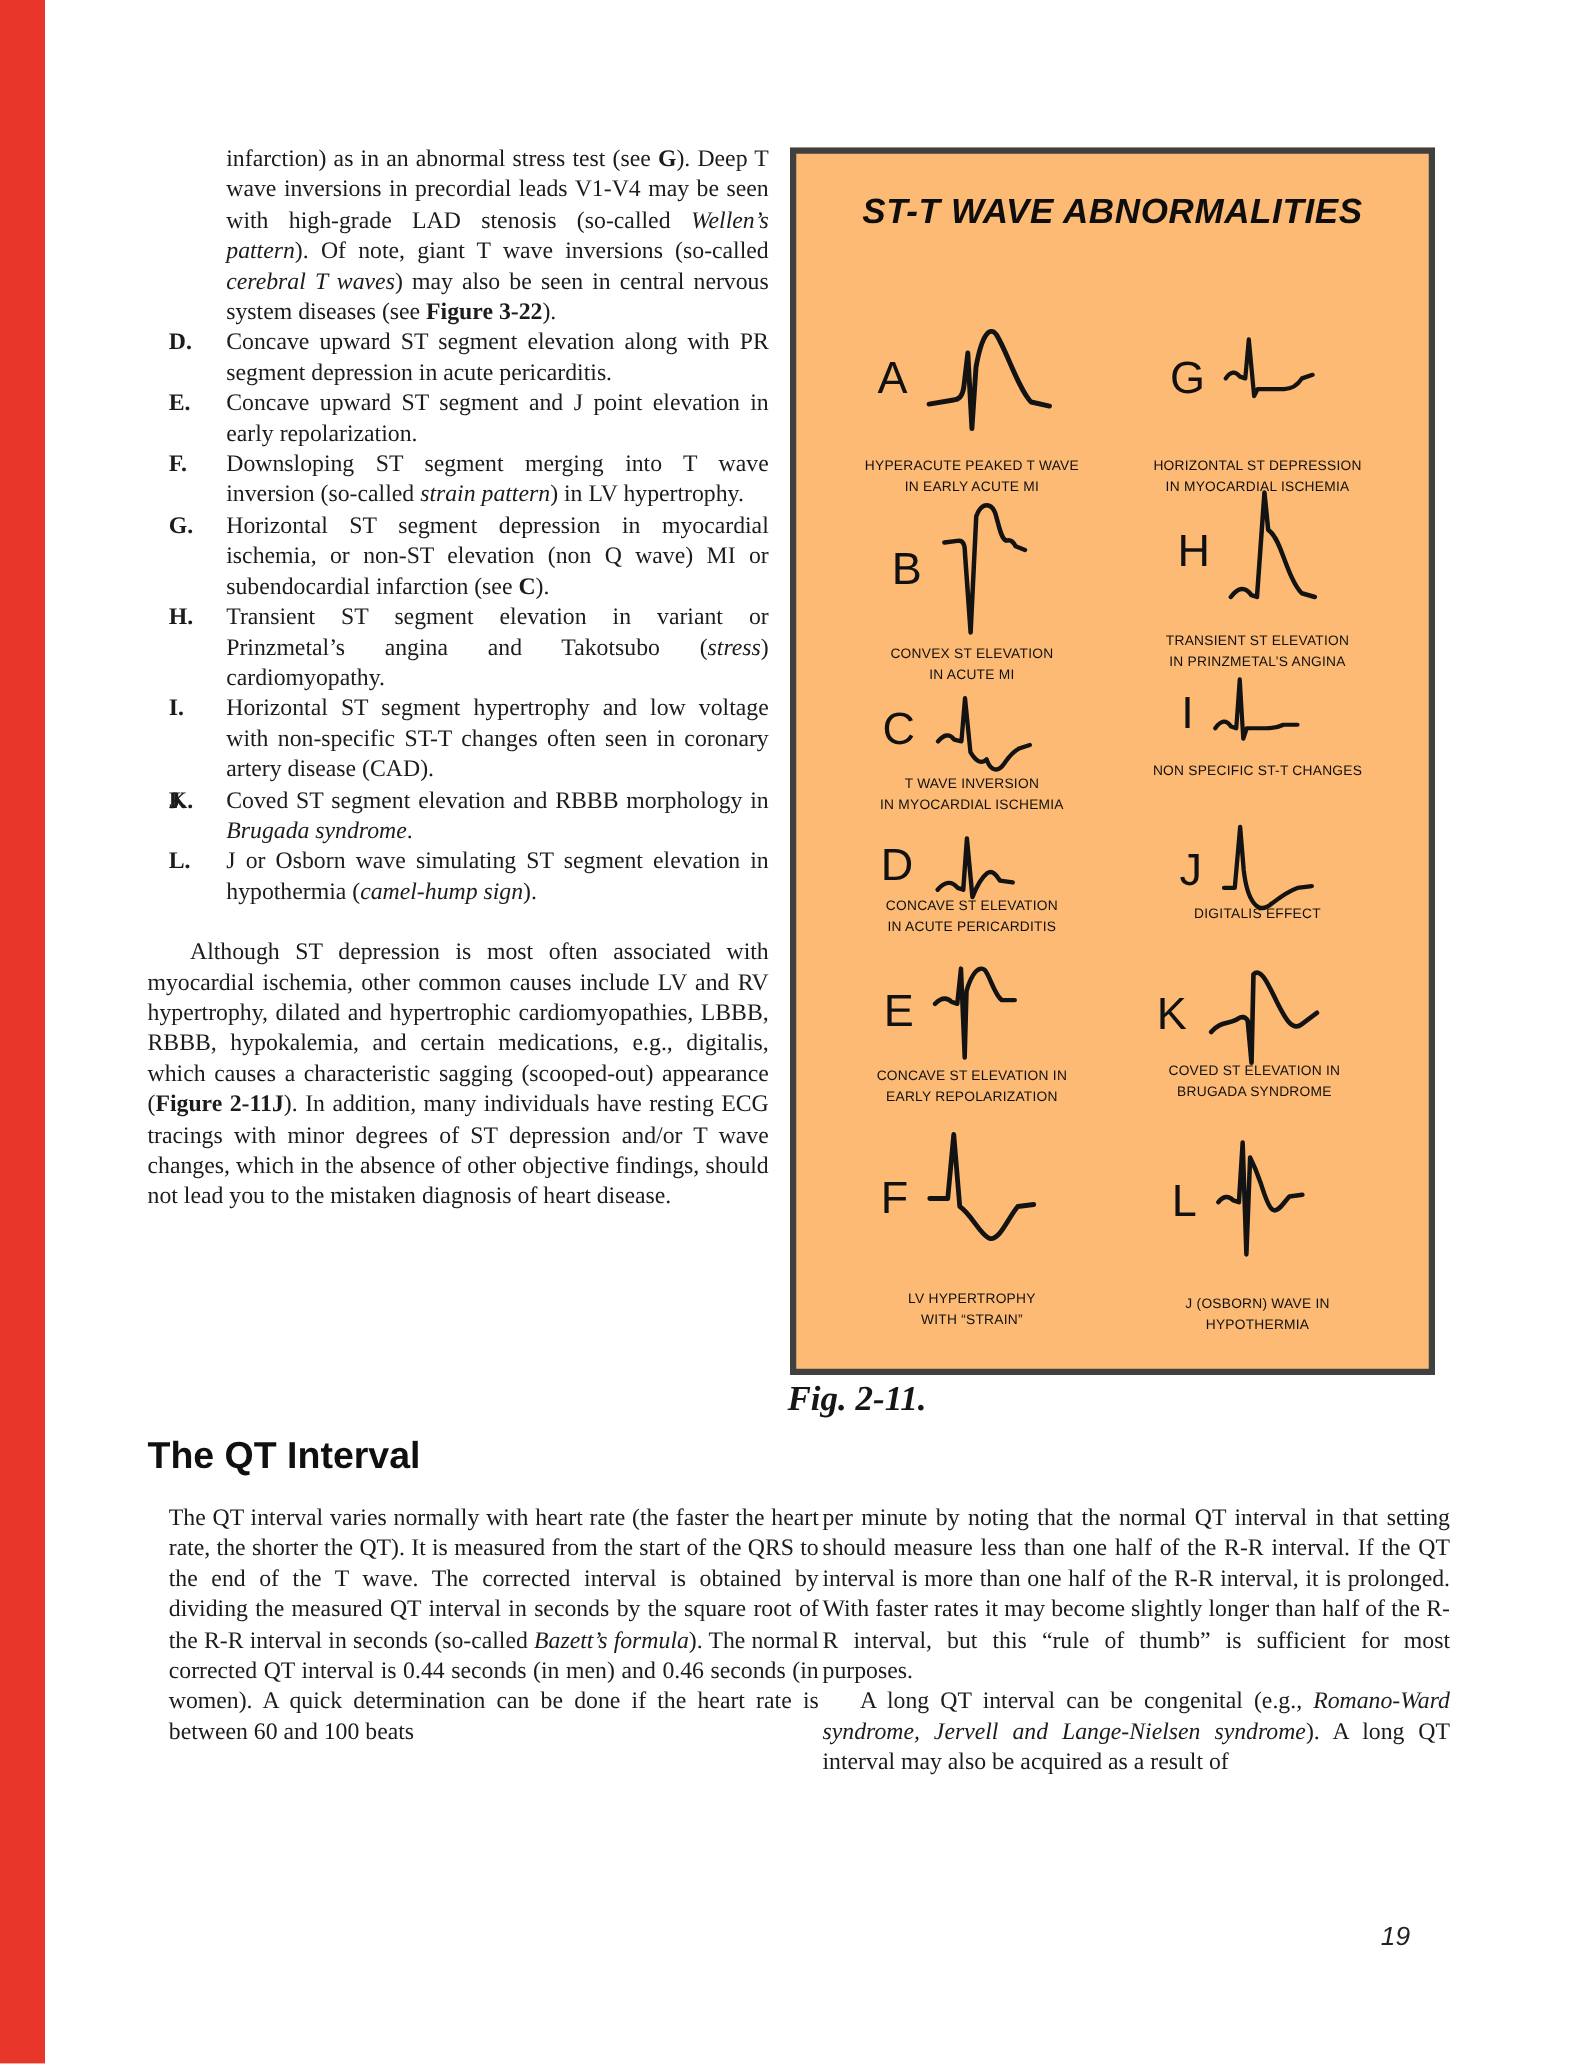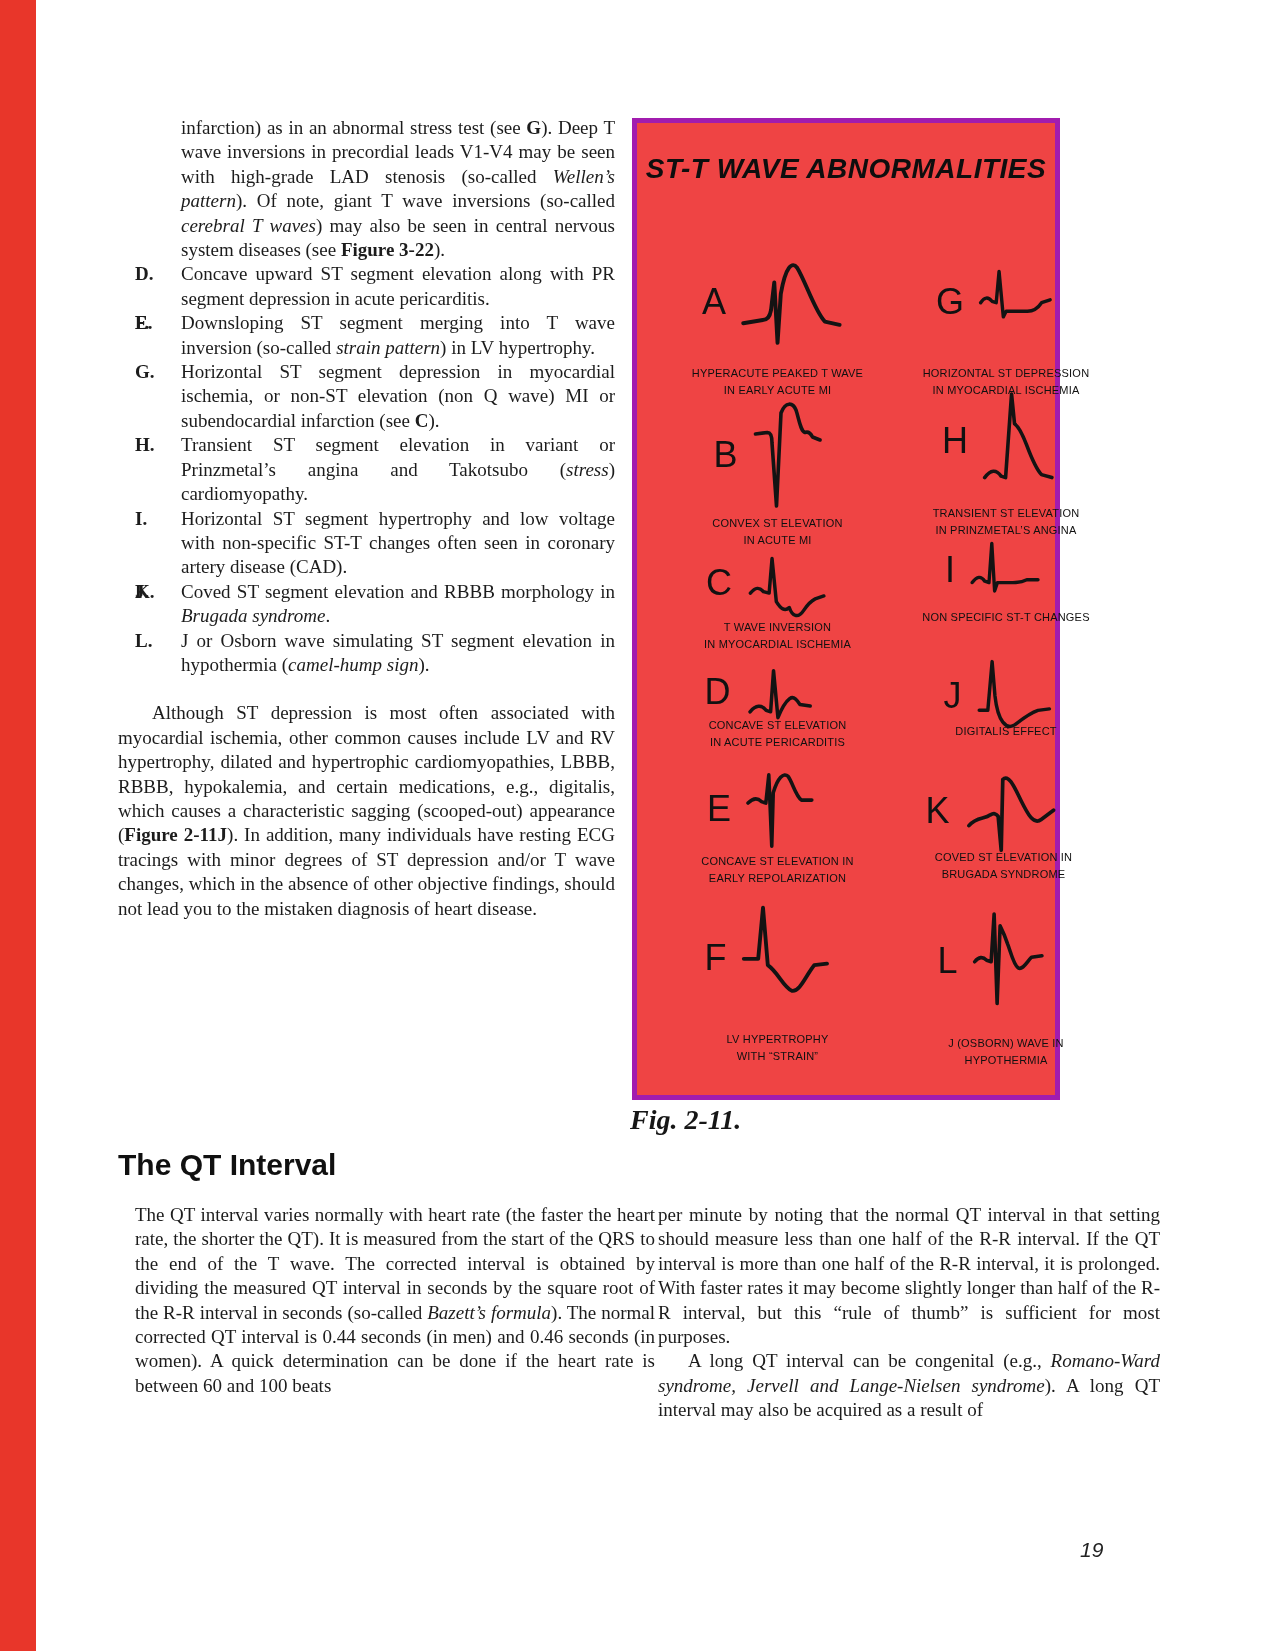--- a/index.html
+++ b/index.html
@@ -6,53 +6,53 @@
   #page{position:relative;width:1276px;height:1651px;background:#ffffff;overflow:hidden;
         font-family:"Liberation Serif", serif;color:#1c1c1c;}
   #edge-stripe{position:absolute;left:0;top:0;width:36px;height:1651px;}
   .body-text{font-size:19px;line-height:24.4px;text-align:justify;}
   #left-col{position:absolute;left:118px;top:116px;width:497px;}
   .cont-para{margin:0 0 0 63px;}
   .abn-item{position:relative;padding-left:63px;margin:0;}
   .abn-item .lbl{position:absolute;left:17px;top:0;font-weight:bold;}
   .closing{margin:24px 0 0 0;text-indent:34px;}
   
-  #figure-box{position:absolute;left:632px;top:118px;width:428px;height:982px;
-              border:5px solid #a21caf;box-sizing:border-box;background:#ef4444;}
+  #figure-box{position:absolute;left:632px;top:118px;width:516px;height:982px;
+              border:5px solid #404040;box-sizing:border-box;background:#fdba74;}
   #figure-title{position:absolute;left:0;top:30px;width:100%;text-align:center;
                 font-family:"Liberation Sans", sans-serif;font-weight:bold;font-style:italic;
                 font-size:28px;letter-spacing:.5px;color:#0e0e0e;}
   .panel{position:absolute;}
   .wave-row{display:flex;align-items:center;justify-content:center;gap:12px;}
   .panel-letter{font-family:"Liberation Sans", sans-serif;font-size:36px;color:#111;}
   .panel-caption{position:absolute;left:0;width:100%;text-align:center;
                  font-family:"Liberation Sans", sans-serif;font-size:11px;line-height:17px;
                  letter-spacing:.2px;color:#101010;}
   #fig-caption{position:absolute;left:630px;top:1104px;font-weight:bold;font-style:italic;
                font-size:28px;color:#161616;}
   #qt-heading{position:absolute;left:118px;top:1148px;margin:0;
               font-family:"Liberation Sans", sans-serif;font-size:30px;font-weight:bold;color:#101010;}
   #qt-col1{position:absolute;left:135px;top:1203px;width:520px;}
   #qt-col2{position:absolute;left:658px;top:1203px;width:502px;}
   .qt-col p{margin:0;}
   .qt-col p + p{text-indent:30px;}
-  #page-number{position:absolute;left:1080px;top:1538px;width:48px;
+  #page-number{position:absolute;left:1080px;top:1538px;width:48px;text-align:right;
                font-family:"Liberation Sans", sans-serif;font-style:italic;font-size:21px;color:#222;}
 </style>
 </head>
 <body>
 
 <div id="page">
   <div id="edge-stripe" style="background: rgb(232, 54, 42);"></div>
 
   <div id="left-col">
     <p class="body-text cont-para">infarction) as in an abnormal stress test (see <b>G</b>). Deep T wave inversions in precordial leads V1-V4 may be seen with high-grade LAD stenosis (so-called <i>Wellen’s pattern</i>). Of note, giant T wave inversions (so-called <i>cerebral T waves</i>) may also be seen in central nervous system diseases (see <b>Figure 3-22</b>).</p>
     <div>
         <div class="abn-item body-text"><span class="lbl">D.</span><span>Concave upward ST segment elevation along with PR segment depression in acute pericarditis.</span></div>
-        <div class="abn-item body-text"><span class="lbl">E.</span></div>
+        <div class="abn-item body-text"><span class="lbl">E.</span><span>Concave upward ST segment and J point elevation in early repolarization.</span></div>
         <div class="abn-item body-text"><span class="lbl">F.</span><span>Downsloping ST segment merging into T wave inversion (so-called <i>strain pattern</i>) in LV hypertrophy.</span></div>
         <div class="abn-item body-text"><span class="lbl">G.</span><span>Horizontal ST segment depression in myocardial ischemia, or non-ST elevation (non Q wave) MI or subendocardial infarction (see <b>C</b>).</span></div>
         <div class="abn-item body-text"><span class="lbl">H.</span><span>Transient ST segment elevation in variant or Prinzmetal’s angina and Takotsubo (<i>stress</i>) cardiomyopathy.</span></div>
         <div class="abn-item body-text"><span class="lbl">I.</span><span>Horizontal ST segment hypertrophy and low voltage with non-specific ST-T changes often seen in coronary artery disease (CAD).</span></div>
         <div class="abn-item body-text"><span class="lbl">J.</span></div>
         <div class="abn-item body-text"><span class="lbl">K.</span><span>Coved ST segment elevation and RBBB morphology in <i>Brugada syndrome</i>.</span></div>
         <div class="abn-item body-text"><span class="lbl">L.</span><span>J or Osborn wave simulating ST segment elevation in hypothermia (<i>camel-hump sign</i>).</span></div>
       </div>
     <p class="body-text closing">Although ST depression is most often associated with myocardial ischemia, other common causes include LV and RV hypertrophy, dilated and hypertrophic cardiomyopathies, LBBB, RBBB, hypokalemia, and certain medications, e.g., digitalis, which causes a characteristic sagging (scooped-out) appearance (<b>Figure 2-11J</b>). In addition, many individuals have resting ECG tracings with minor degrees of ST depression and/or T wave changes, which in the absence of other objective findings, should not lead you to the mistaken diagnosis of heart disease.</p>
   </div>

